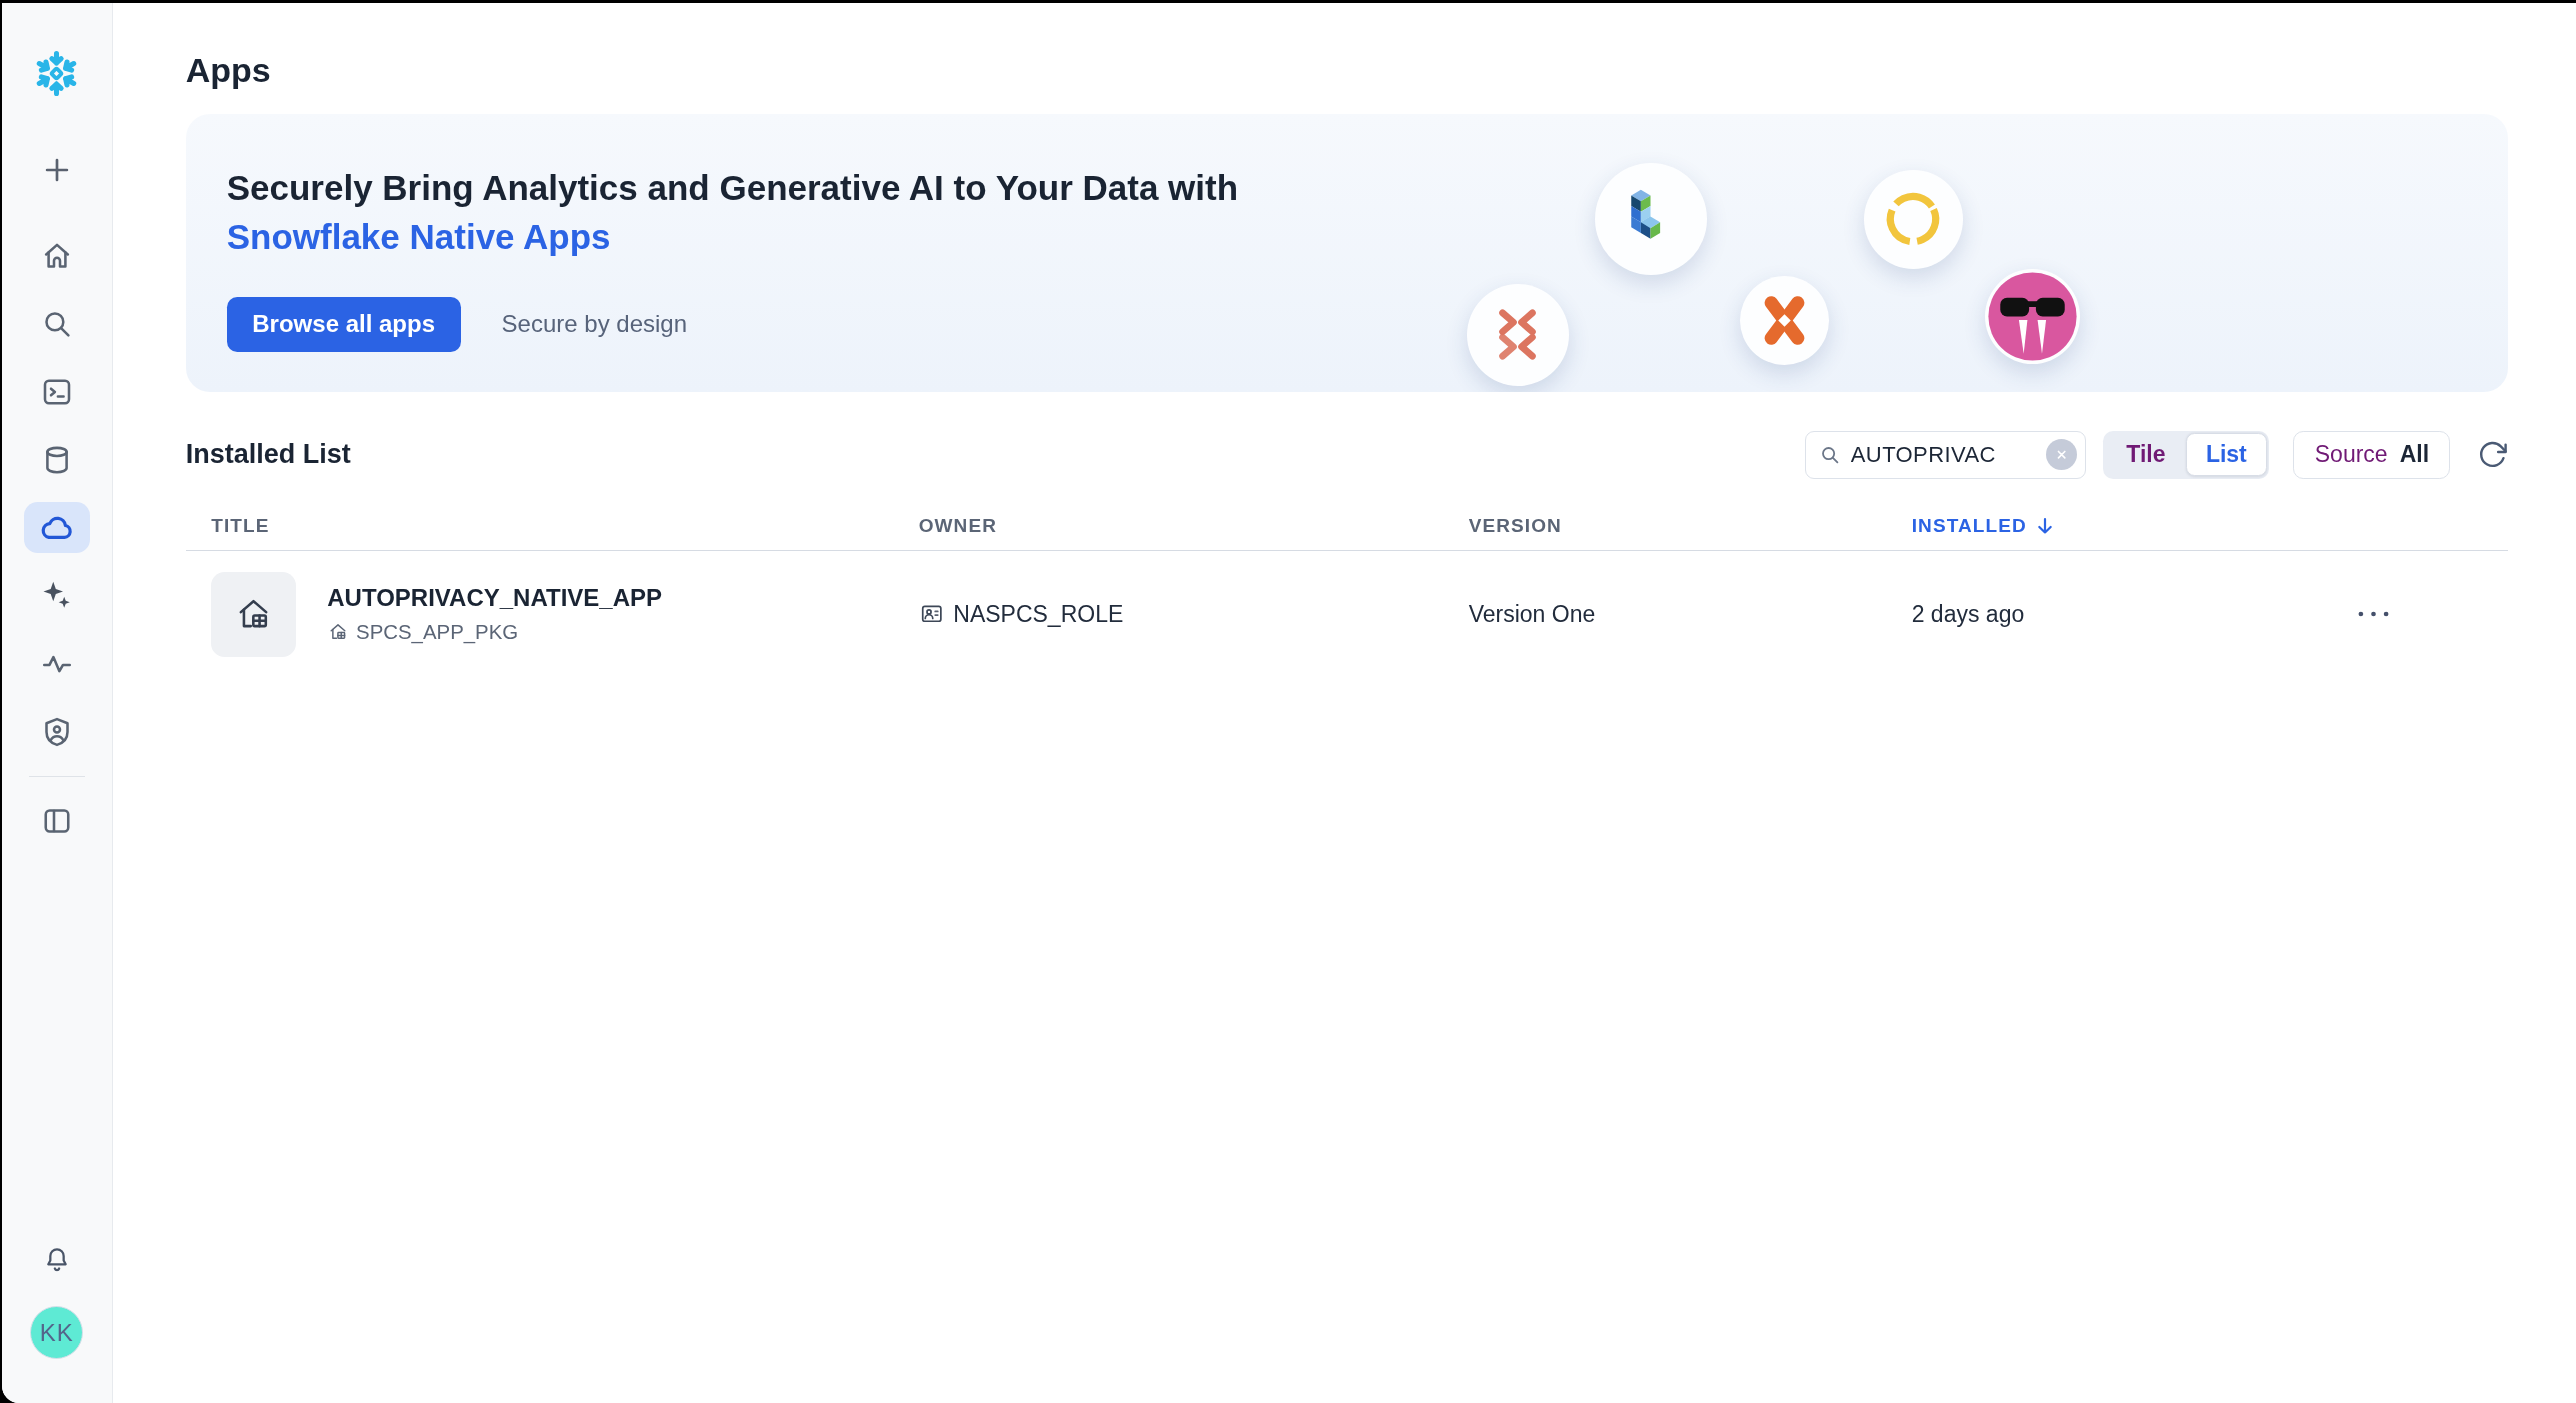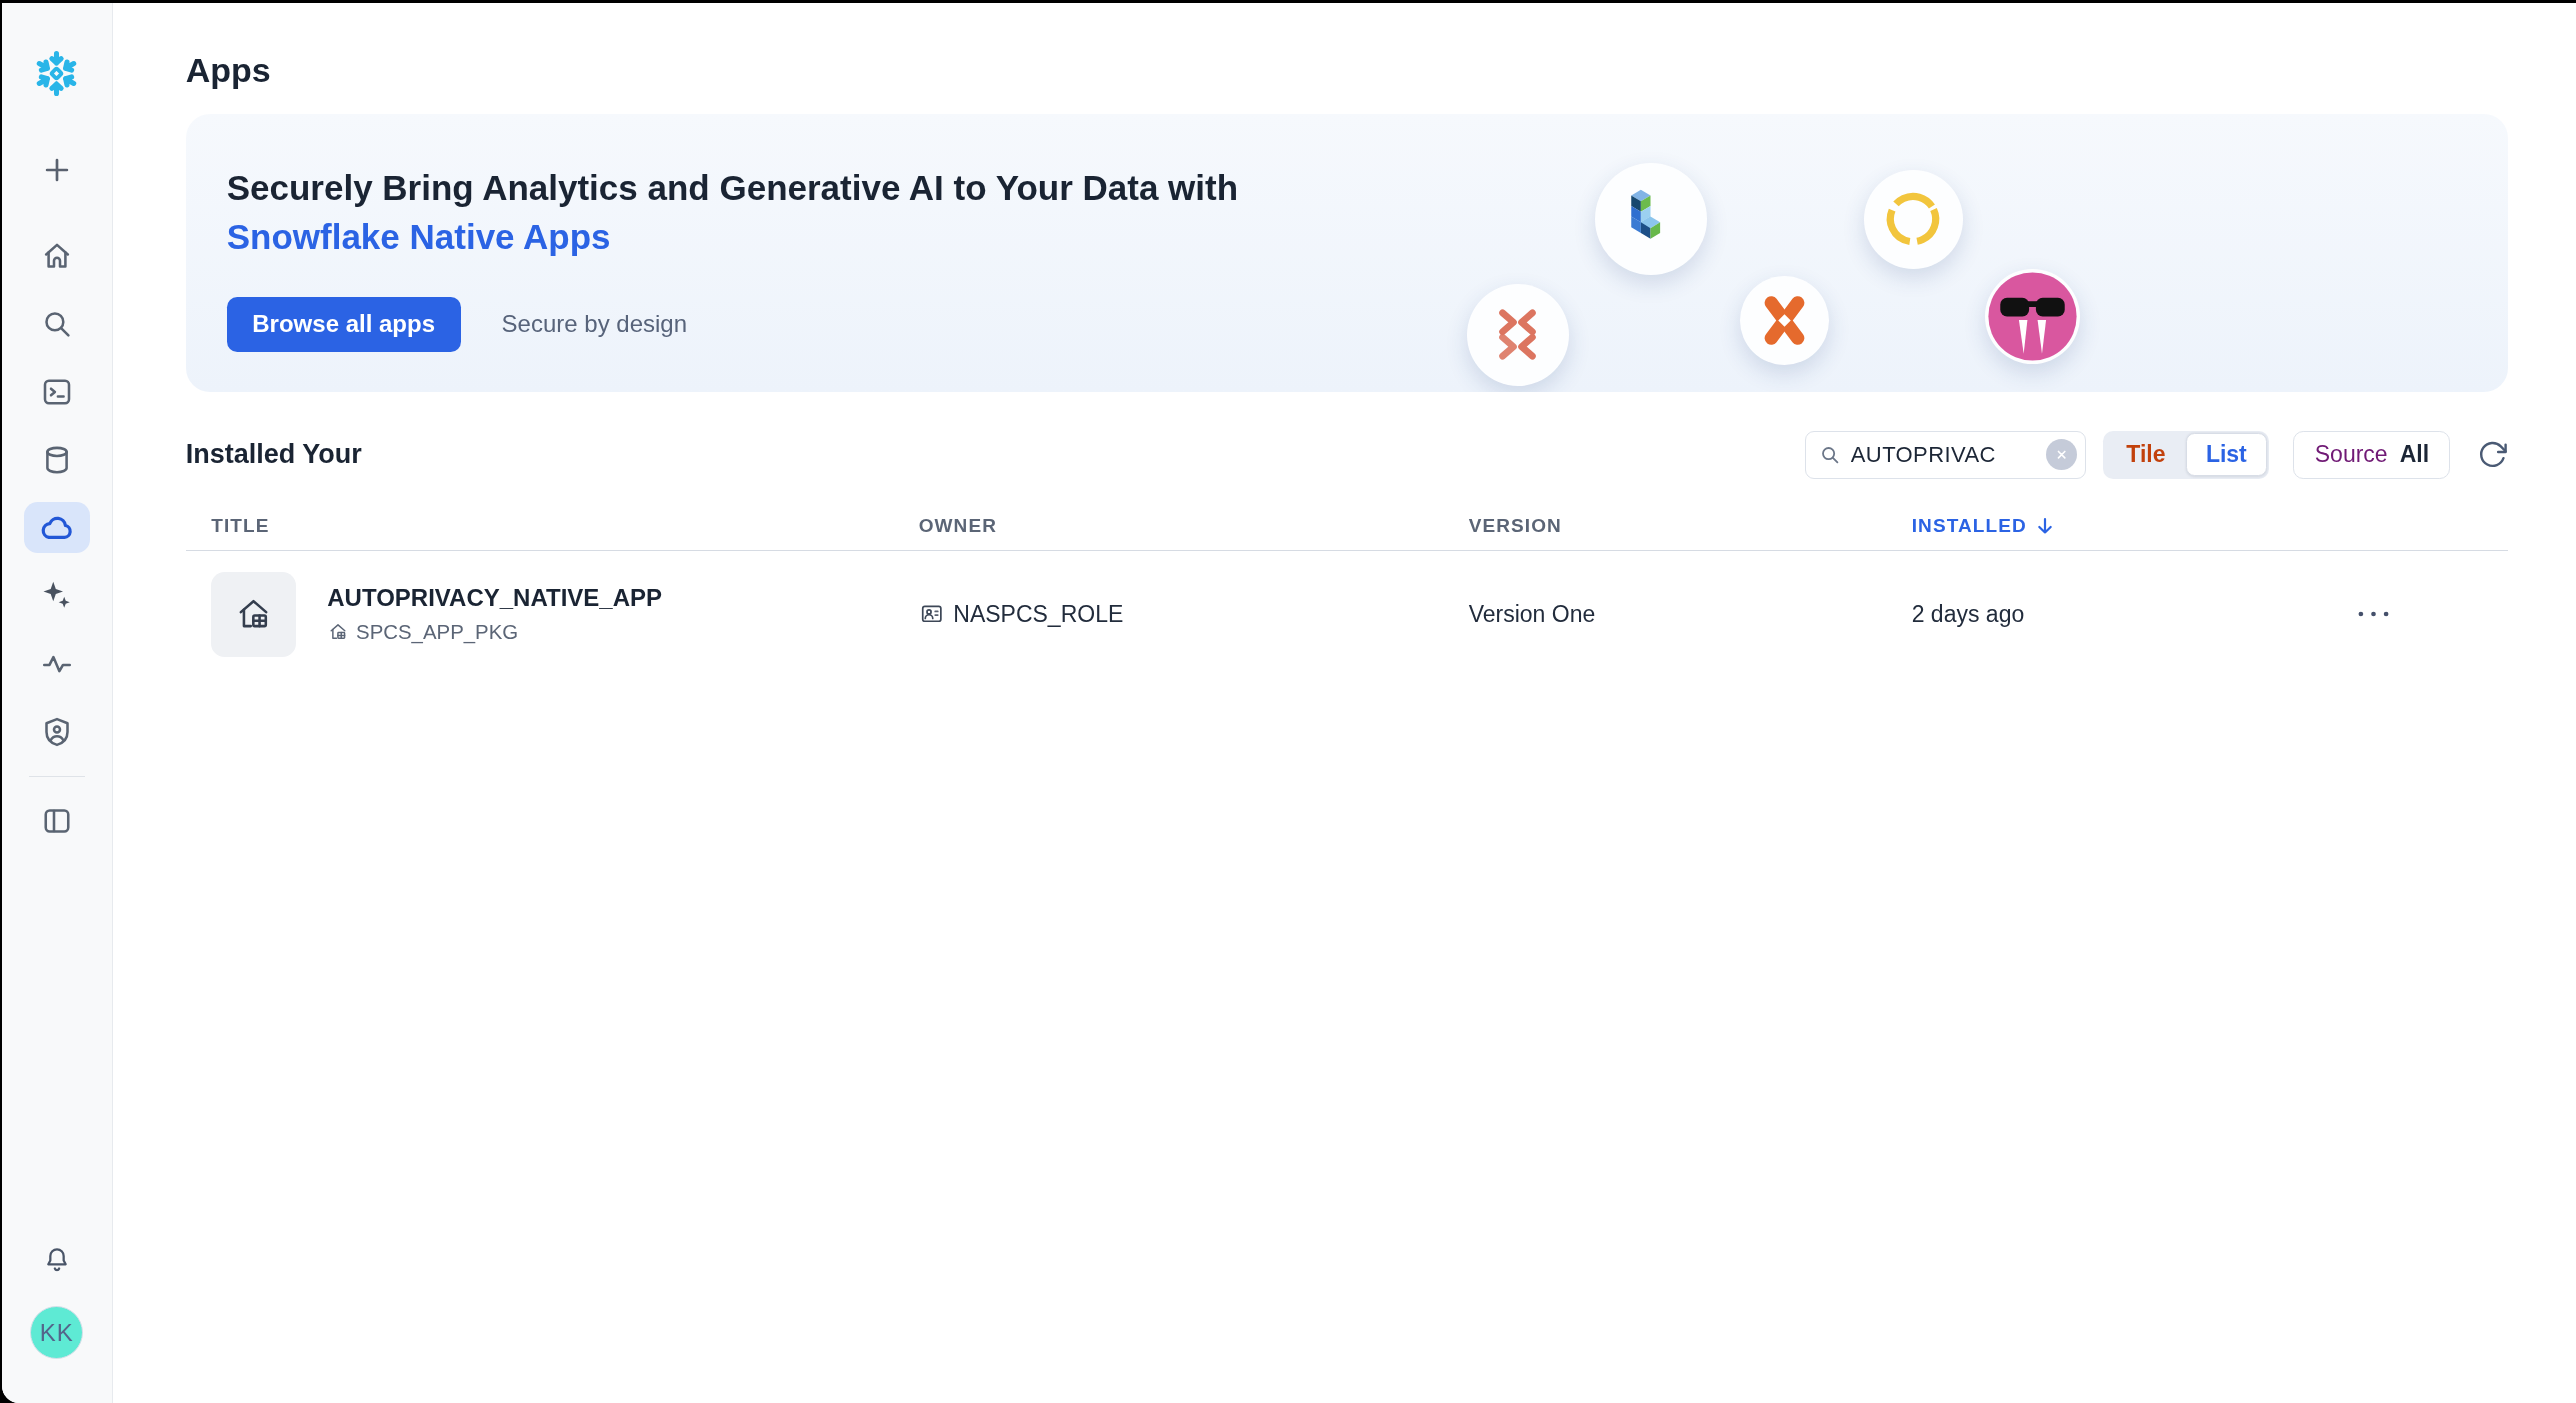--- a/index.html
+++ b/index.html
@@ -84,21 +84,21 @@
     flex: 0 0 auto; width: 31px; height: 31px; border-radius: 50%; border: none;
     background: #c5cbd9; display: flex; align-items: center; justify-content: center; cursor: pointer;
   }
   .segmented {
     margin-left: 17px; background: #e9edf4; border-radius: 10.2px; padding: 2.6px;
     display: flex; align-items: center; height: 48px;
   }
   .seg-btn {
     height: 43px; min-width: 80px; padding: 0 19px; border: none; background: transparent;
     font-family: "Liberation Sans", sans-serif; font-size: 23px; font-weight: 600;
-    color: #c2410c; border-radius: 8.5px; cursor: pointer;
+    color: #701a75; border-radius: 8.5px; cursor: pointer;
   }
   .seg-btn.selected {
     background: #fff; border: 1.3px solid #d8dde6; color: #2b63e4; font-weight: 700;
     box-shadow: 0 0.9px 2.6px rgba(20, 30, 60, 0.10);
   }
   .source-btn {
     margin-left: 24px; height: 48px; padding: 0 20.4px; background: #fff;
     border: 1.3px solid #dde2ea; border-radius: 10.2px; display: flex; align-items: center;
     gap: 12px; cursor: pointer; font-family: "Liberation Sans", sans-serif;
   }
@@ -286,21 +286,21 @@
           <rect x="9" y="17" width="17" height="11" rx="4" fill="#111"></rect>
           <rect x="30" y="17" width="17" height="11" rx="4" fill="#111"></rect>
           <rect x="24" y="19" width="8" height="3.4" fill="#111"></rect>
           <path d="M20 30 L25 30 L22.8 50 Z" fill="#fff"></path>
           <path d="M31 30 L36 30 L33.6 50 Z" fill="#fff"></path>
         </svg>
       </div>
     </section>
 
     <div class="section-row">
-      <h2 class="section-title">Installed Your</h2>
+      <h2 class="section-title">Installed List</h2>
 
       <div class="search-box">
         <svg width="24" height="24" viewBox="0 0 24 24" fill="none" stroke="#6b7688" stroke-width="1.8" stroke-linecap="round">
           <circle cx="10.6" cy="10.6" r="5.6"></circle>
           <path d="M14.9 14.9 L19.4 19.4"></path>
         </svg>
         <input class="search-input" type="text" value="AUTOPRIVAC" style="">
         <button class="clear-btn">
           <svg width="15.3" height="15.3" viewBox="0 0 24 24" fill="none" stroke="#ffffff" stroke-width="2.6" stroke-linecap="round">
             <path d="M7 7 L17 17 M17 7 L7 17"></path>

